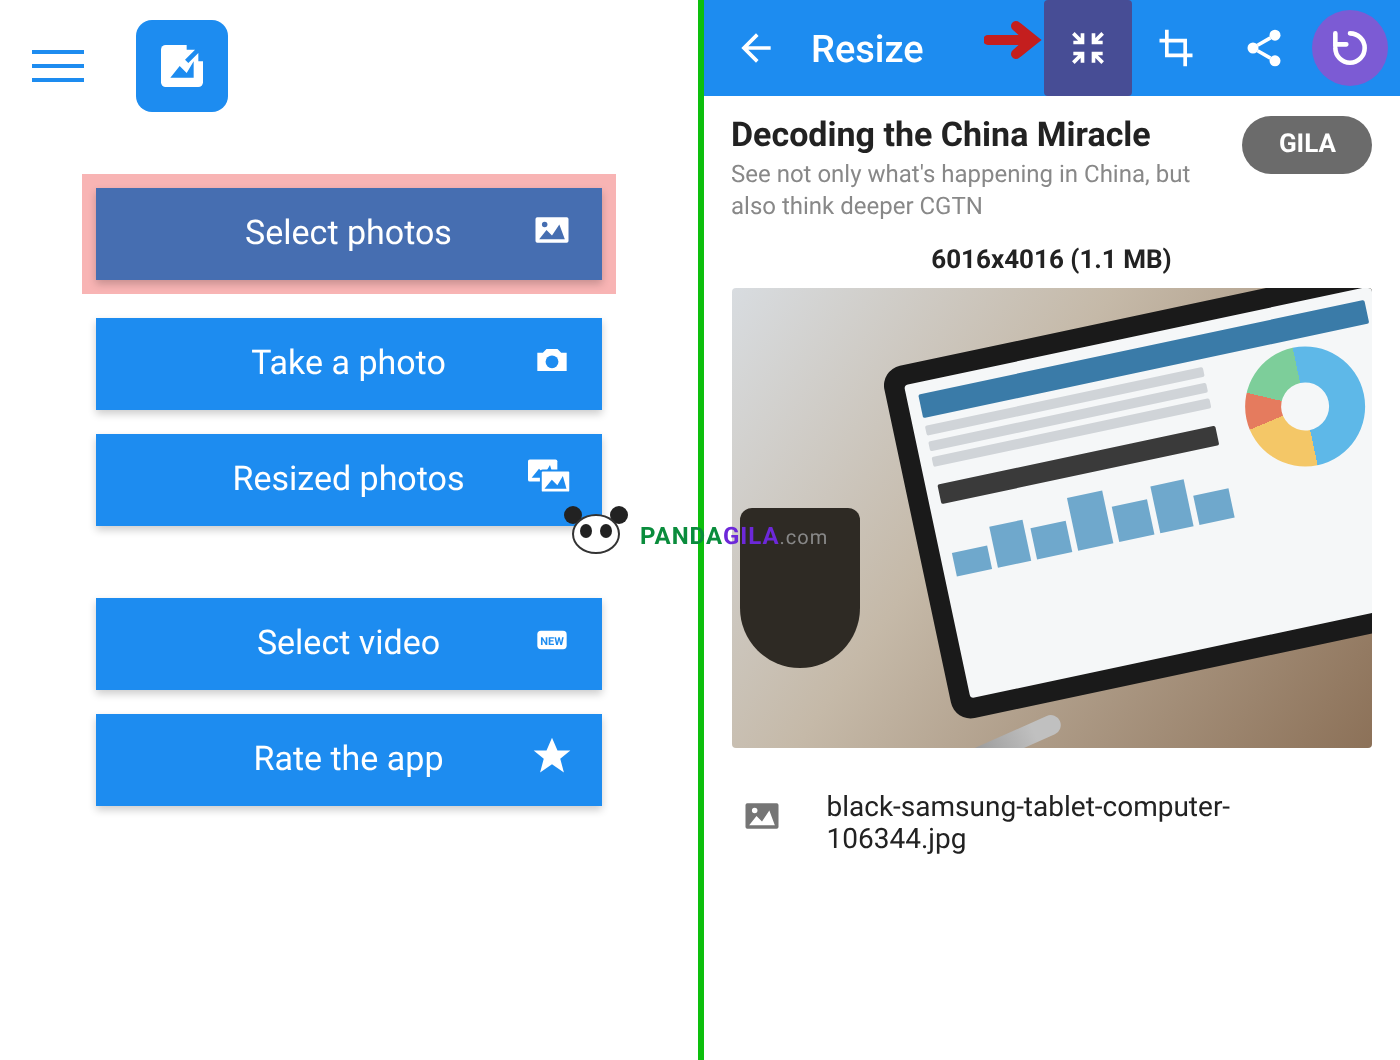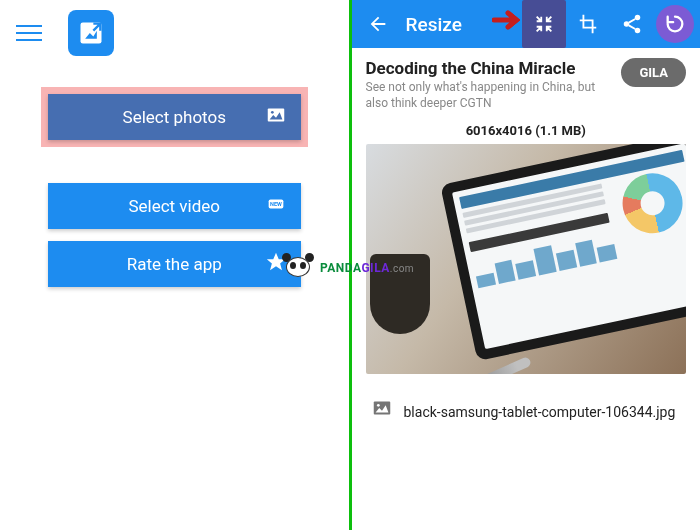--- a/index.html
+++ b/index.html
@@ -41,21 +41,21 @@
 .scr-row { display: flex; gap: 6px; flex: 1; }
 .scr-left { flex: 1; display: flex; flex-direction: column; gap: 3px; }
 .scr-line { height: 5px; background: #d0d4d8; border-radius: 1px; }
 .scr-chart { width: 80px; position: relative; }
 .donut { width: 60px; height: 60px; border-radius: 50%; background: conic-gradient(#5eb8e8 0 50%, #f4c767 50% 72%, #e57b5e 72% 82%, #7dce9a 82% 100%); position: relative; margin: 0 auto; }
 .donut::after { content: ''; position: absolute; inset: 18px; background: #f5f7f8; border-radius: 50%; }
 .scr-bars { display: flex; align-items: flex-end; gap: 3px; height: 30px; margin-top: 4px; }
 .scr-bars span { flex: 1; background: #6fa8cc; }
 .pen { position: absolute; left: 30px; bottom: -20px; width: 140px; height: 10px; background: linear-gradient(90deg, #2a2a2a, #c0c0c0 90%); transform: rotate(-24deg); border-radius: 5px; }
 .cup { position: absolute; left: 4px; top: 110px; width: 60px; height: 80px; background: #2e2a24; border-radius: 6px 6px 30px 30px; }
-.fname { display: flex; align-items: flex-end; gap: 10px; padding: 12px 18px; margin-top: 10px; }
+.fname { display: flex; align-items: flex-start; gap: 20px; padding: 12px 18px; margin-top: 10px; }
 .fname-icon { width: 24px; height: 24px; display: flex; align-items: center; justify-content: center; }
 .fname-txt { font-size: 14px; color: #222; }
 
 .watermark { position: absolute; left: 280px; top: 253px; display: flex; align-items: center; z-index: 50; }
 .wm-text { font-size: 12px; letter-spacing: 0.5px; }
 .wm-text .g { color: #0a8c3c; font-weight: 700; }
 .wm-text .o { color: #6d28d9; font-weight: 700; }
 .wm-text .c { color: #888; font-size: 10px; }
 .panda { width: 36px; height: 30px; position: relative; margin-right: 4px; }
 .panda .head { width: 24px; height: 20px; background: #fff; border: 1px solid #333; border-radius: 50%; position: absolute; left: 6px; top: 4px; }
@@ -94,21 +94,41 @@
           <span class="btn-icon">
             <svg width="22" height="22" viewBox="0 0 24 24">
                 <rect x="3" y="5" width="18" height="14" rx="1" fill="#fff"></rect>
                 <path d="M5 17 L9 12 L12 15 L16 9 L19 17 Z" fill="#466eb1"></path>
                 <circle cx="8" cy="9" r="1.5" fill="#466eb1"></circle>
               </svg>
           </span>
         </div>
       </div>
 
-
+      <div class="btn">
+        <span class="btn-label">Take a photo</span>
+        <span class="btn-icon">
+          <svg width="22" height="22" viewBox="0 0 24 24">
+              <path d="M4 8 h3 l2-2 h6 l2 2 h3 v10 h-16 z" fill="#fff"></path>
+              <circle cx="12" cy="13" r="3.5" fill="#1d8cf0"></circle>
+            </svg>
+        </span>
+      </div>
+
+      <div class="btn">
+        <span class="btn-label">Resized photos</span>
+        <span class="btn-icon">
+          <svg width="24" height="22" viewBox="0 0 26 24">
+              <rect x="1" y="3" width="16" height="12" rx="1" fill="#fff"></rect>
+              <path d="M3 13 L7 8 L10 11 L13 6 L15 13 Z" fill="#1d8cf0"></path>
+              <rect x="8" y="9" width="16" height="12" rx="1" fill="#fff" stroke="#1d8cf0" stroke-width="1"></rect>
+              <path d="M10 19 L14 14 L17 17 L20 12 L22 19 Z" fill="#1d8cf0"></path>
+            </svg>
+        </span>
+      </div>
 
       <div class="btn-gap"></div>
 
       <div class="btn">
         <span class="btn-label">Select video</span>
         <span class="btn-icon">
           <svg width="22" height="22" viewBox="0 0 24 24">
               <rect x="4" y="7" width="16" height="10" rx="2" fill="#fff"></rect>
               <text x="12" y="14.5" text-anchor="middle" fill="#1d8cf0" font-size="6" font-weight="bold">NEW</text>
             </svg>

